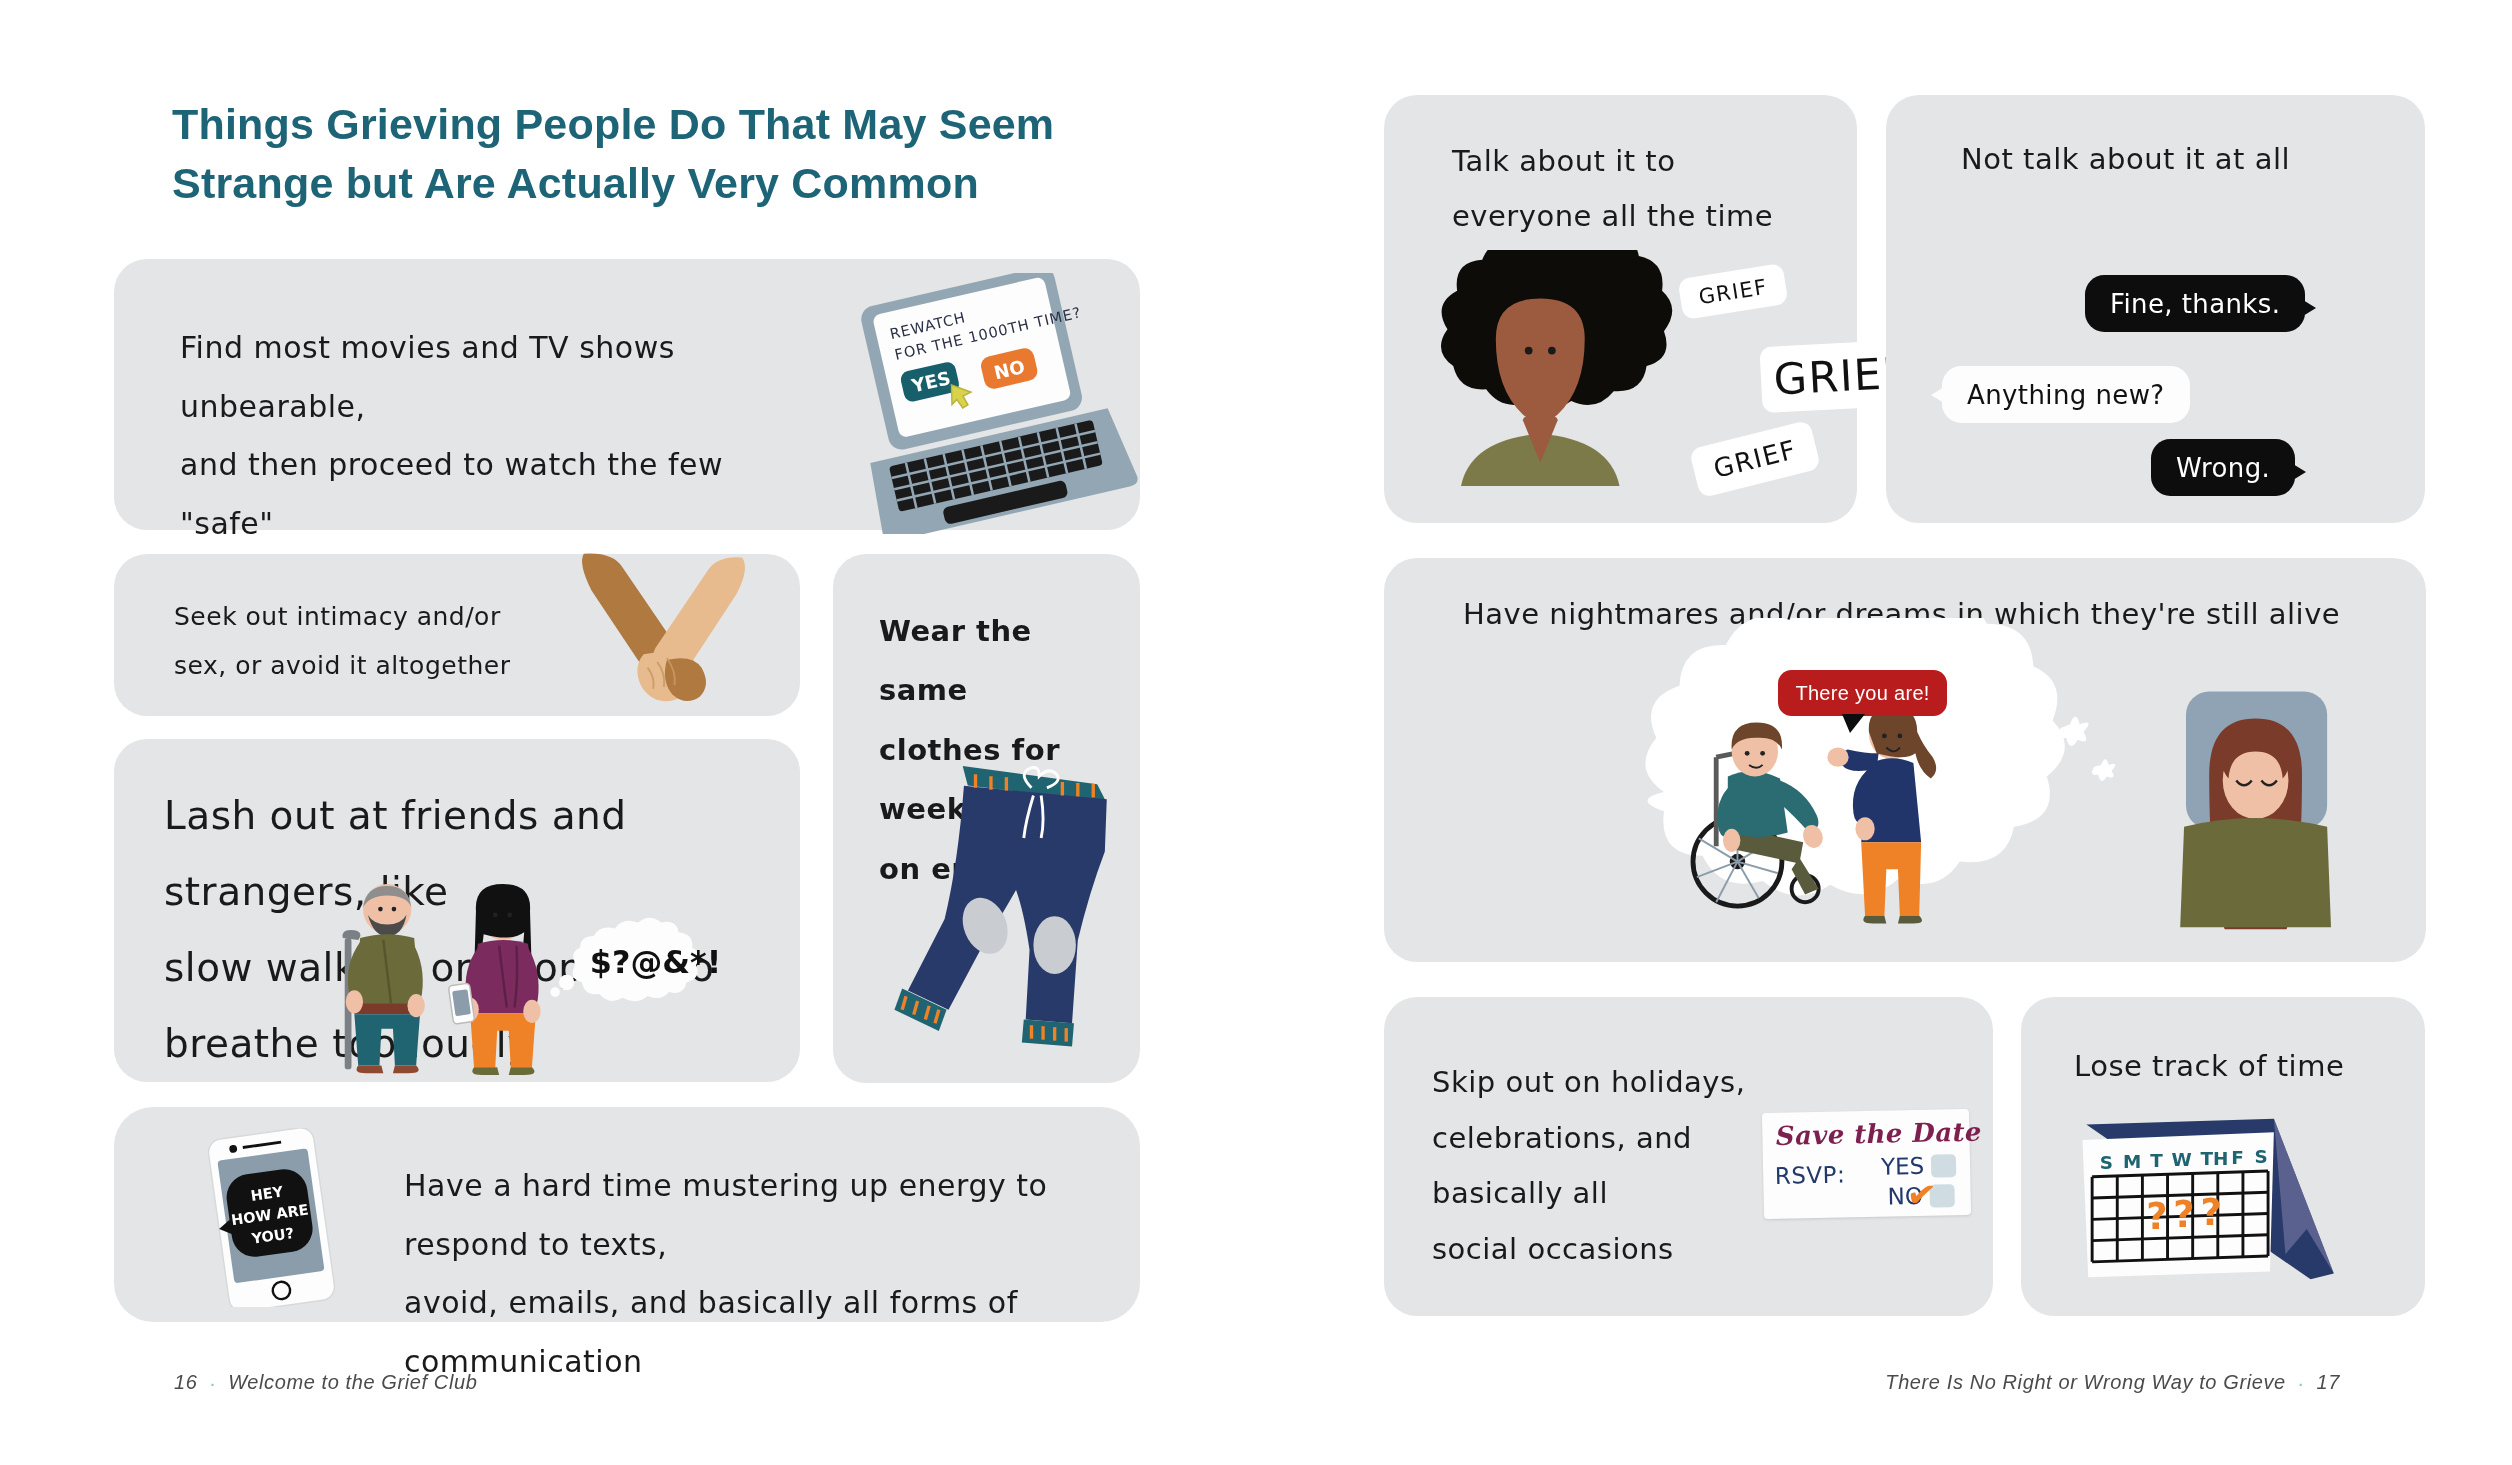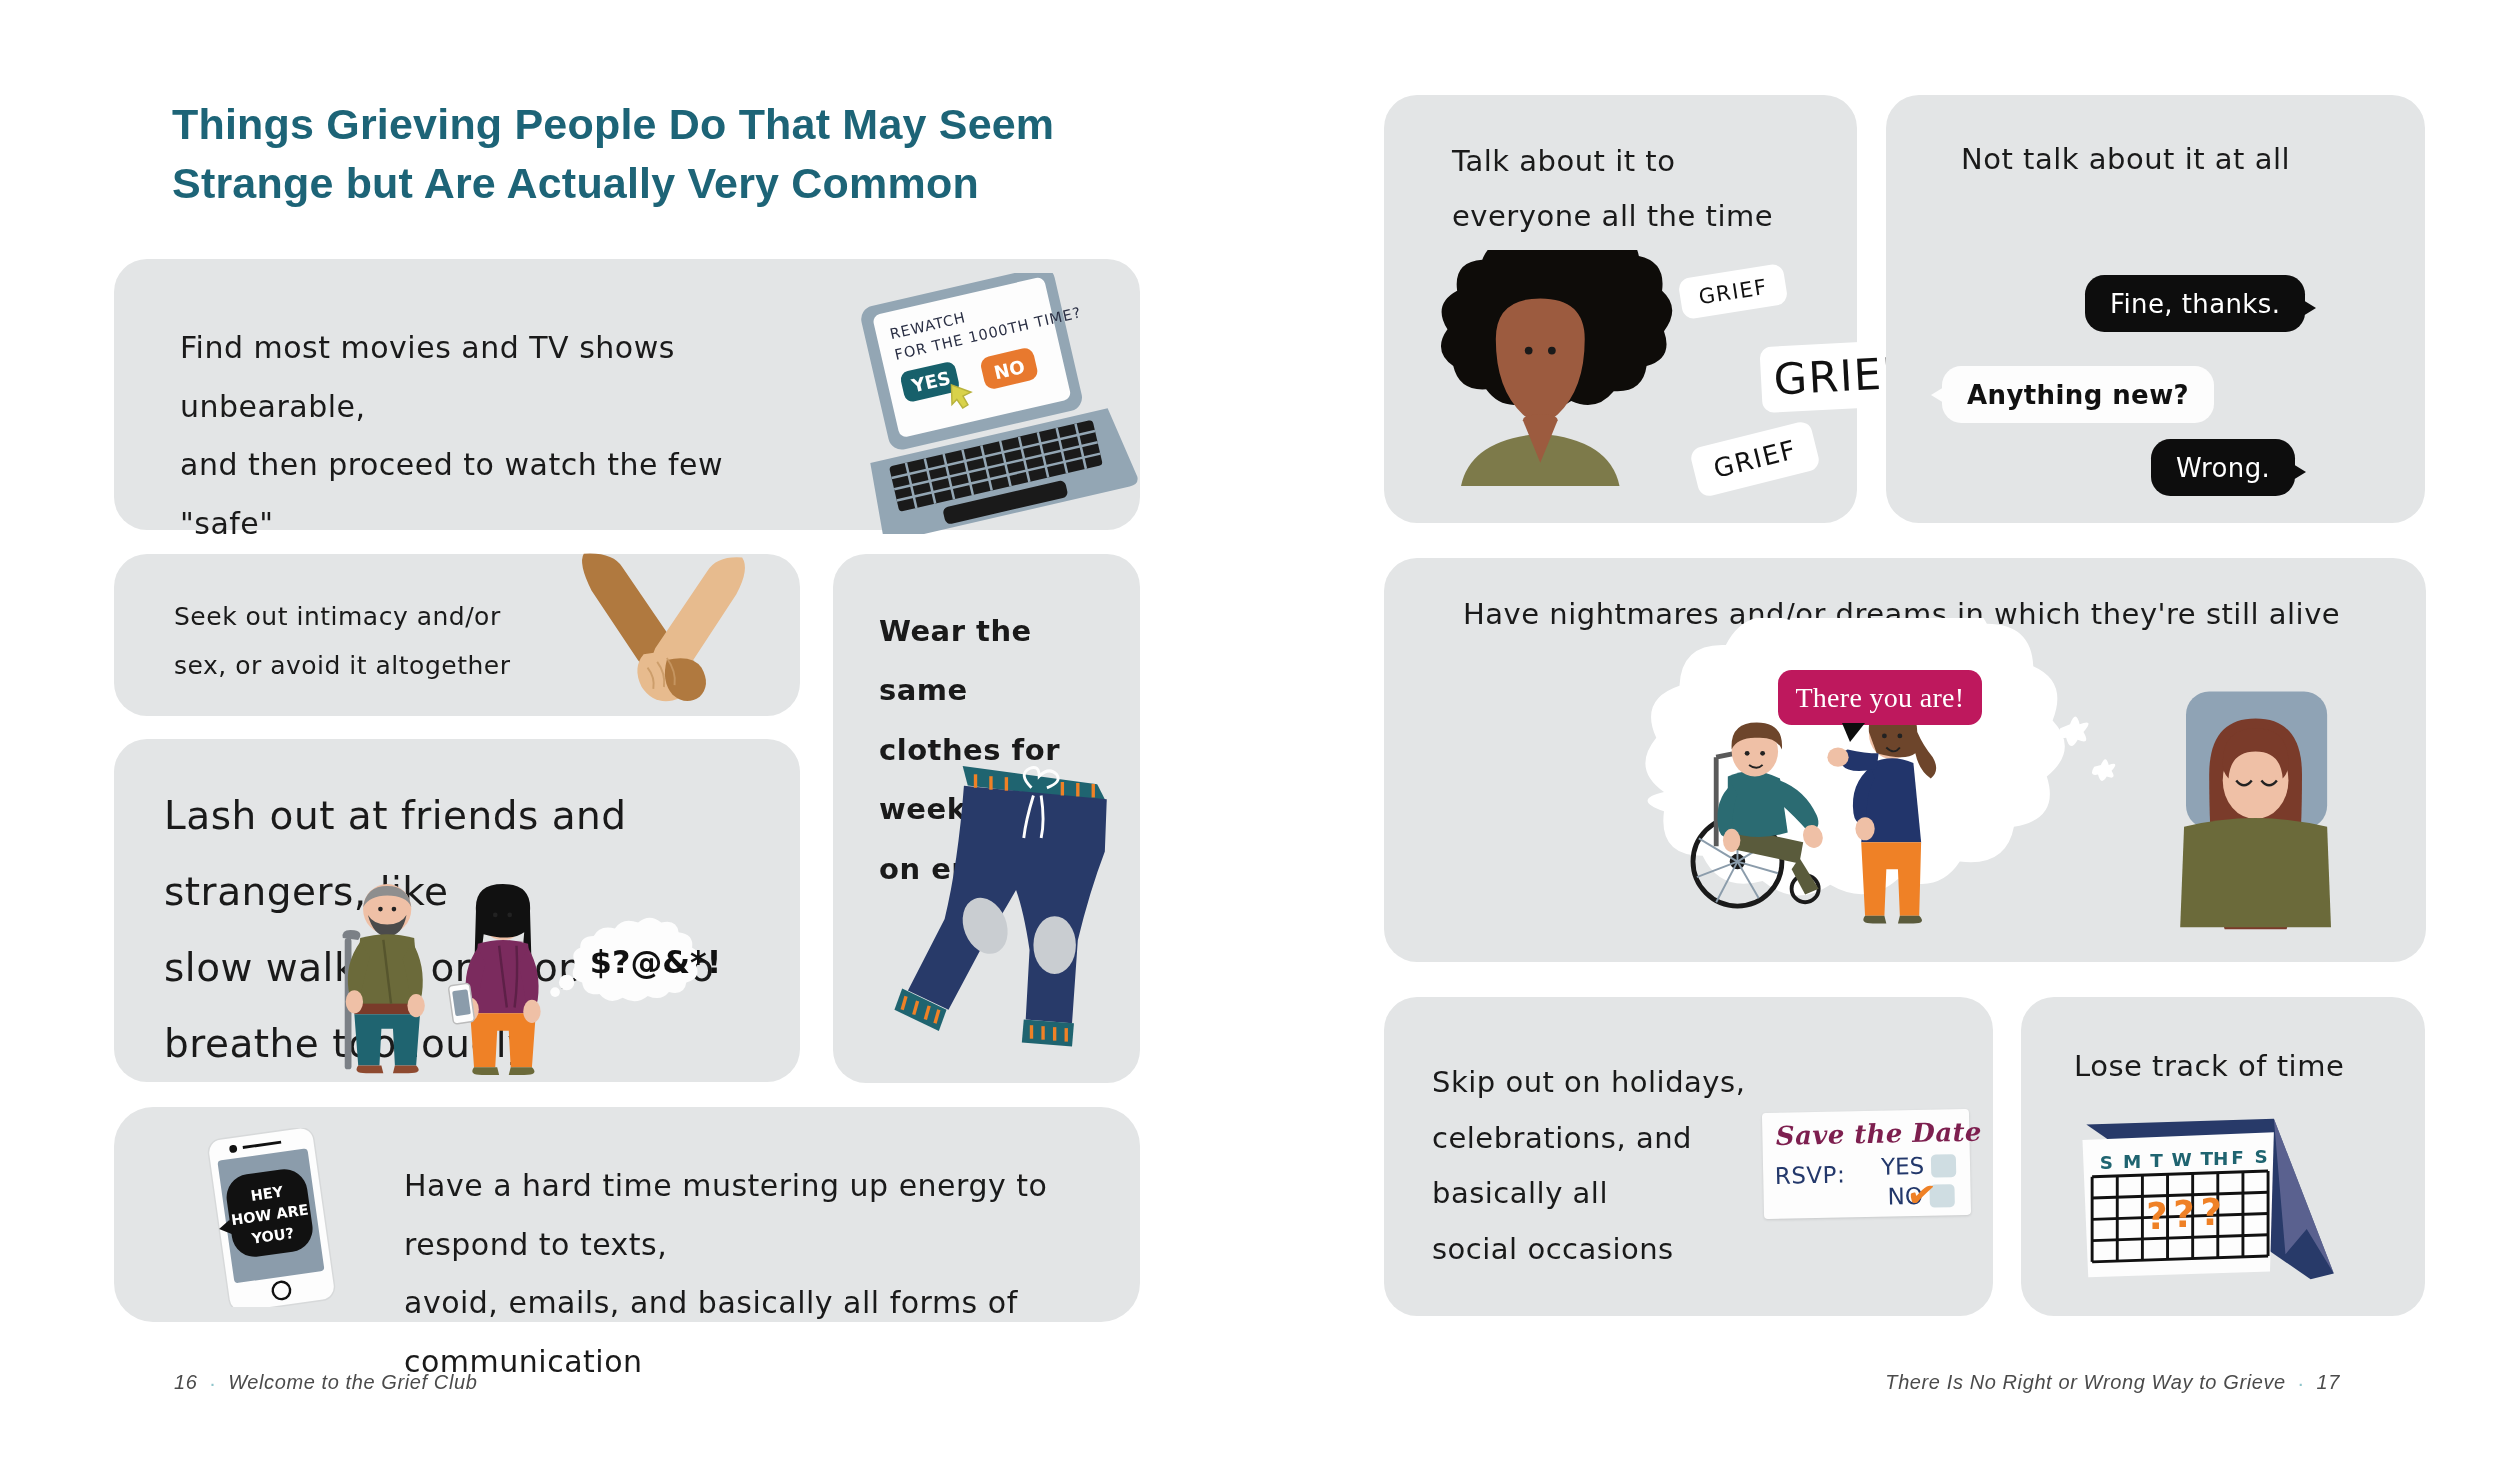--- a/index.html
+++ b/index.html
@@ -130,30 +130,30 @@
     border-top:8.7px solid transparent;border-bottom:8.7px solid transparent;
     border-right:13.5px solid #fdfdfd;
   }
   .chat.out::after{
     content:"";position:absolute;right:-10.6px;top:25px;
     border-top:8.7px solid transparent;border-bottom:8.7px solid transparent;
     border-left:13.5px solid #0d0d0d;
   }
   #chat0{left:73px;top:104px;}
   #chat1{left:199px;top:180px;}
-  #chat2{left:56px;top:271px;font-weight:bold;}
+  #chat2{left:56px;top:271px;}
   #chat3{left:265px;top:344px;}
 
   
   #dream-scene{position:absolute;left:164px;top:60px;width:870px;height:319px;}
   #there-you-are{
     position:absolute;left:230px;top:52px;
-    background:#be185d;color:#fff;
-    font-family:Liberation Serif, serif;
-    font-size:28px;padding:11.6px 17.4px;border-radius:13.5px;
+    background:#b91c1c;color:#fff;
+    font-family:Liberation Sans, sans-serif;
+    font-size:20px;padding:11.6px 17.4px;border-radius:13.5px;
     letter-spacing:0.3px;white-space:nowrap;
   }
   #there-you-are::after{
     content:"";position:absolute;left:64px;bottom:-16.4px;
     border-left:8.7px solid transparent;border-right:15.5px solid transparent;
     border-top:19.3px solid #0d0d0d;
   }
 
   
   #savedate{

